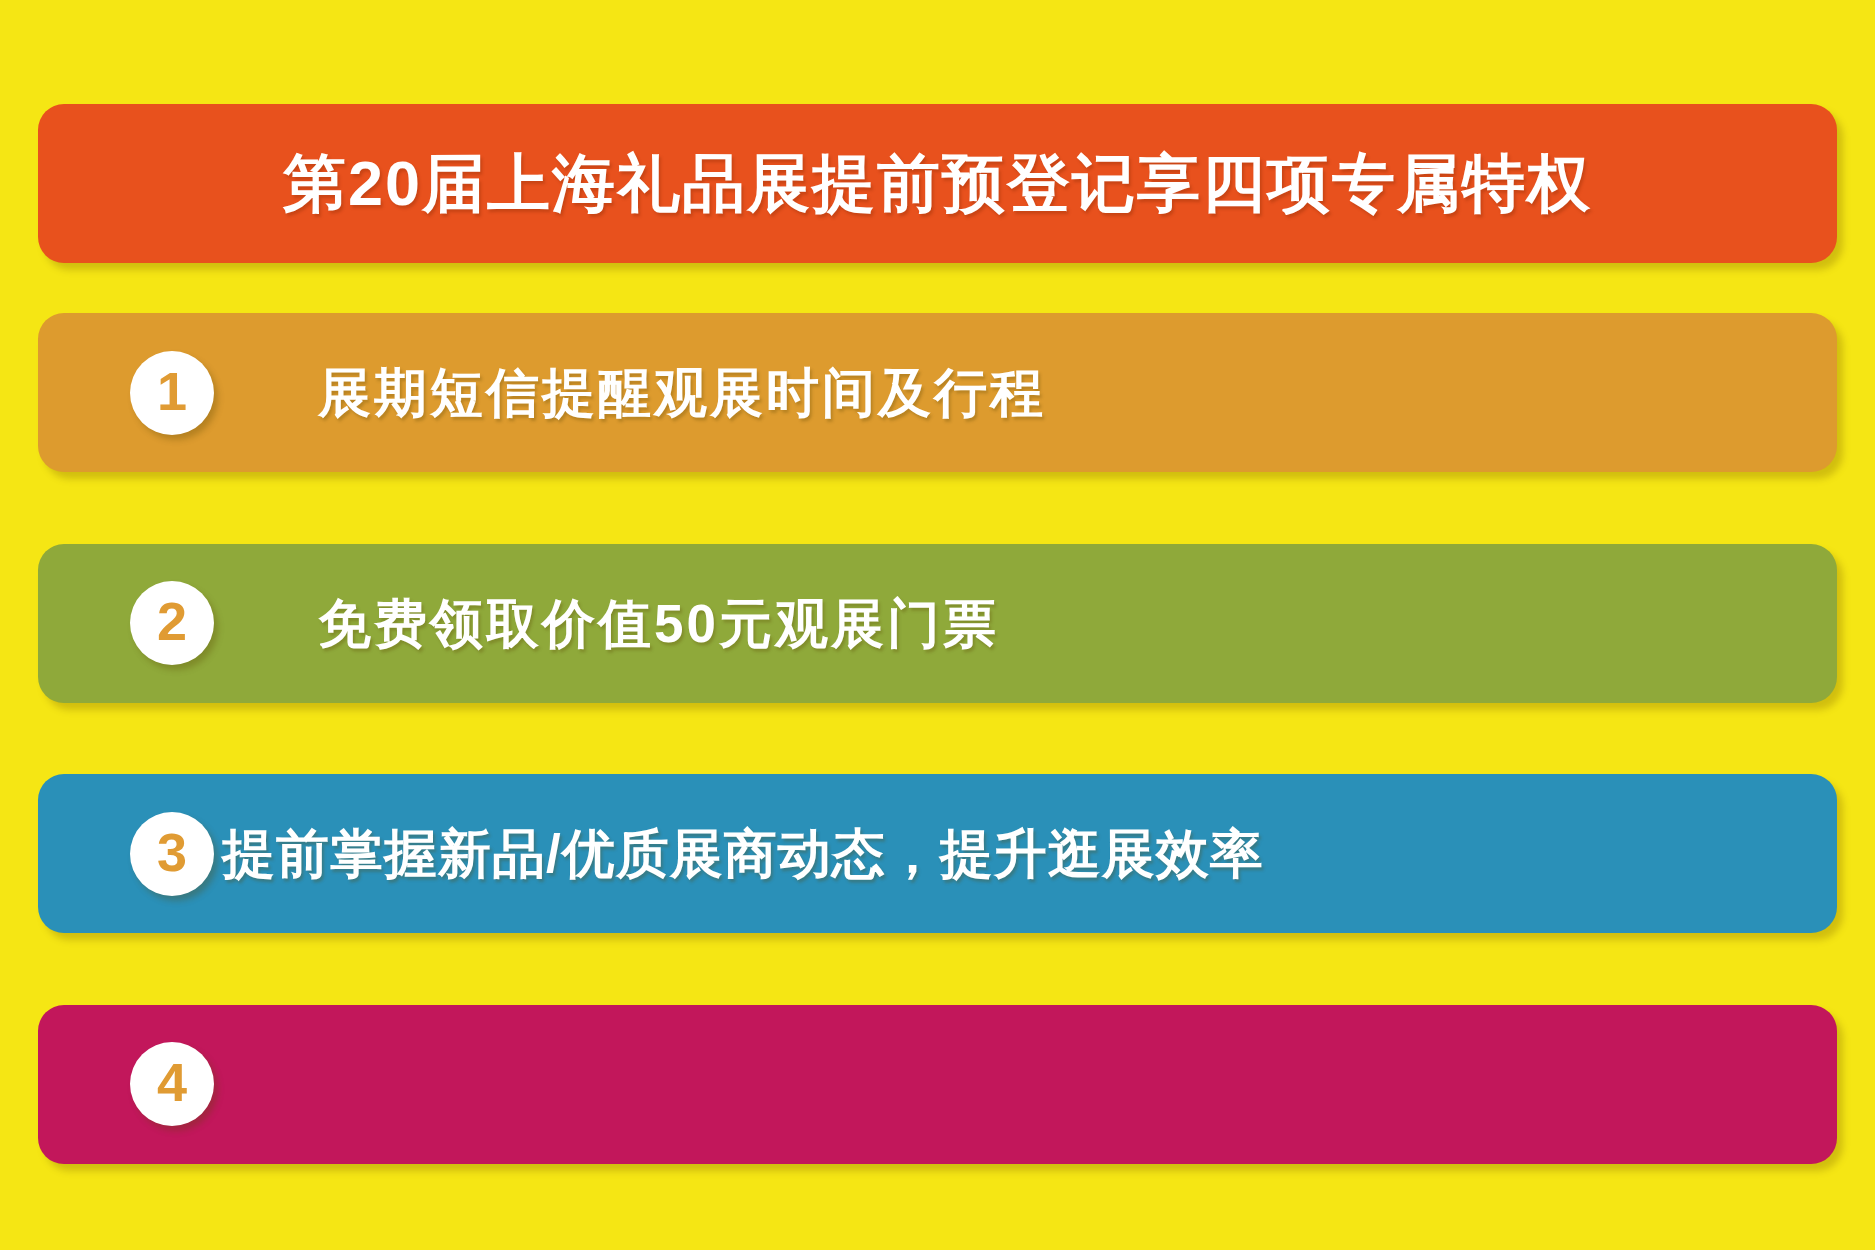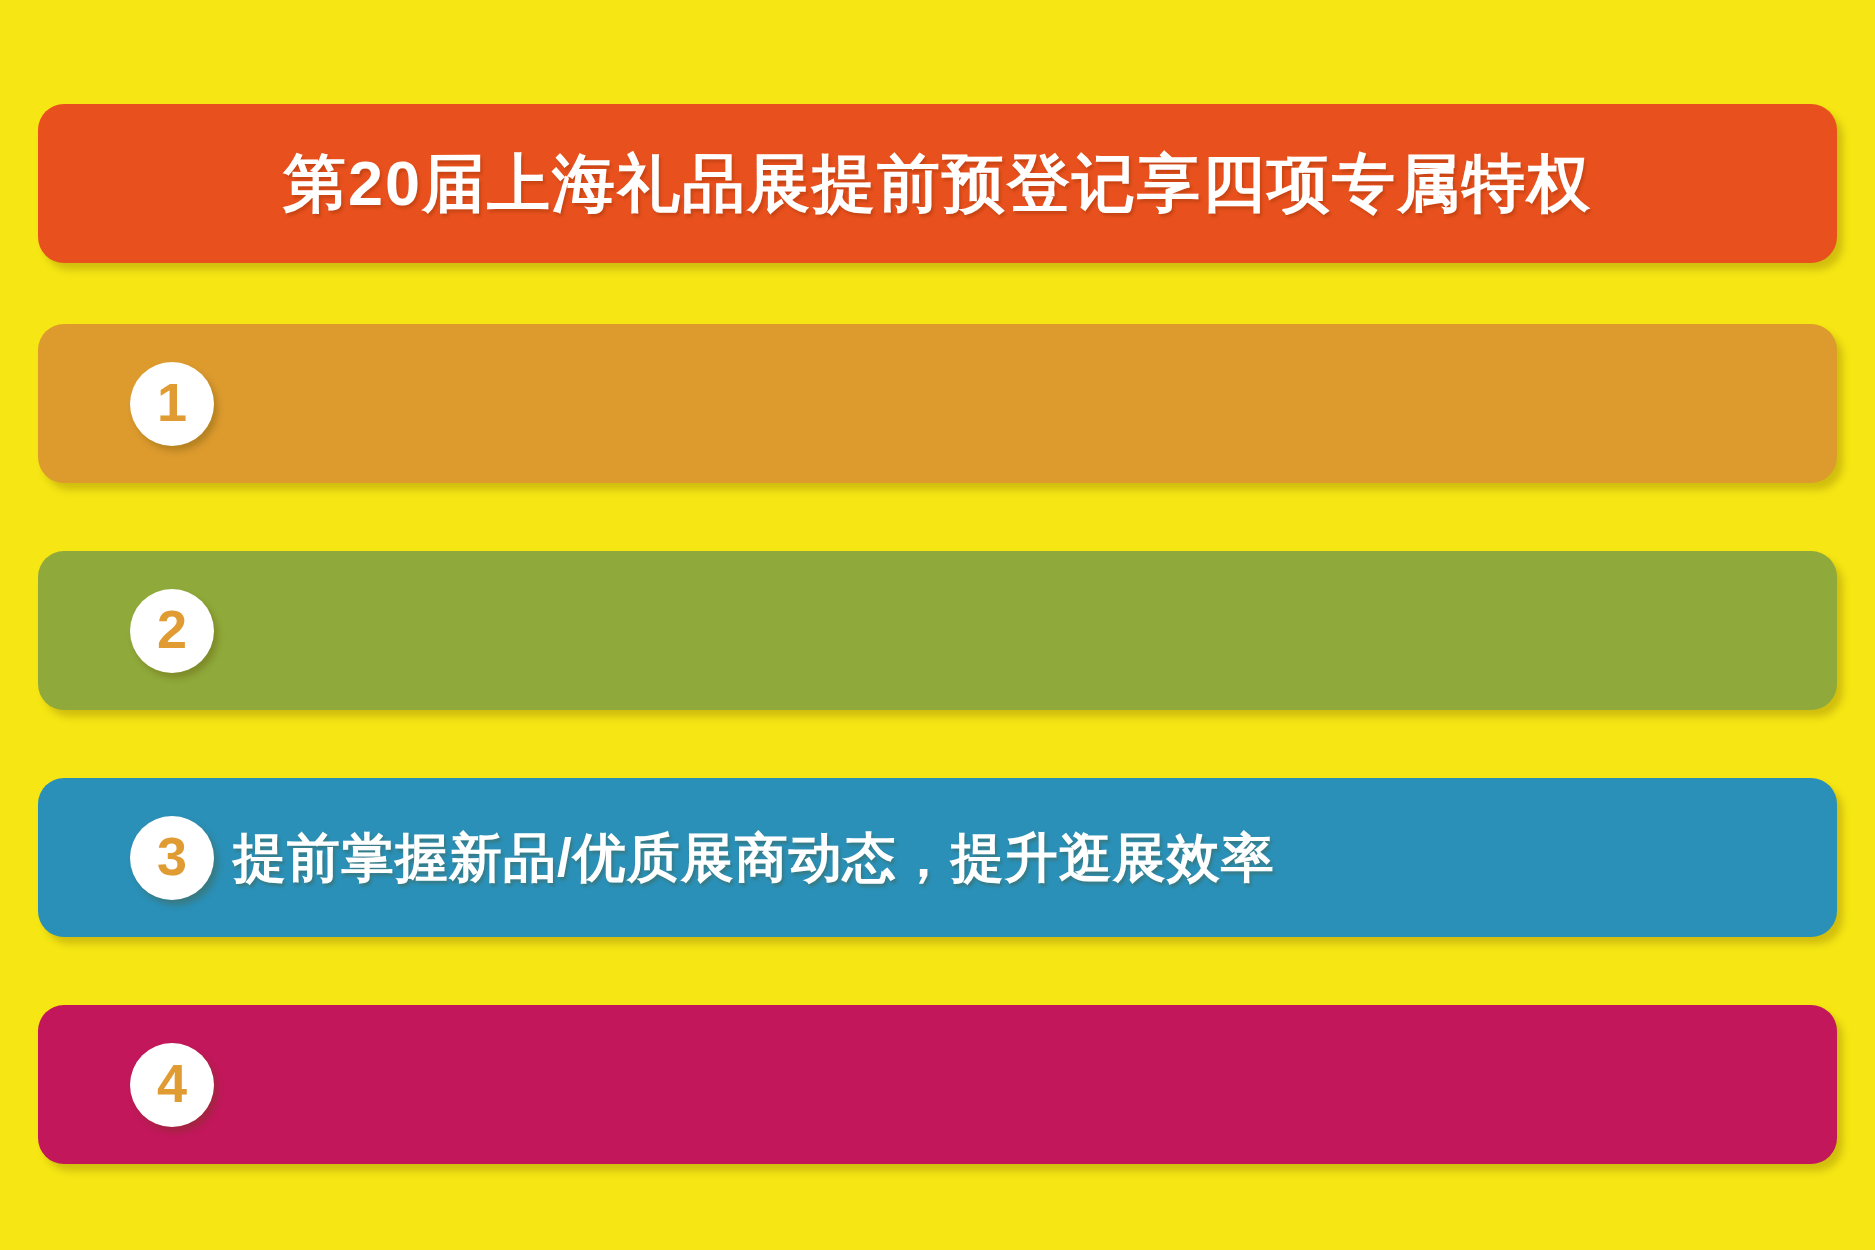--- a/index.html
+++ b/index.html
@@ -1,15 +1,15 @@
 <!DOCTYPE html>
 <html><head>
 <meta charset="utf-8">
 <style>
-  * { margin:0; padding:0; box-sizing:border-box;gap:11px; }
+  * { margin:0; padding:0; box-sizing:border-box; }
   html, body {
     width:1875px; height:1250px;
     overflow:hidden;
   }
   body {
     background:#F5E614;
     font-family:"Liberation Sans","DejaVu Sans",sans-serif;
     position:relative;
   }
   .poster {
@@ -101,26 +101,28 @@
   <div class="header-banner">
     <div class="header-title">第20届上海礼品展提前预登记享四项专属特权</div>
   </div>
 
   <div class="rows">
 
     <div class="benefit-row row-1">
       <div class="badge">
         <span class="badge-num">1</span>
       </div>
+      <div class="row-text">展期短信提醒观展时间及行程</div>
     </div>
 
     <div class="benefit-row row-2">
       <div class="badge">
         <span class="badge-num">2</span>
       </div>
+      <div class="row-text">免费领取价值50元观展门票</div>
     </div>
 
     <div class="benefit-row row-3">
       <div class="badge">
         <span class="badge-num">3</span>
       </div>
       <div class="row-text">提前掌握新品/优质展商动态，提升逛展效率</div>
     </div>
 
     <div class="benefit-row row-4">

